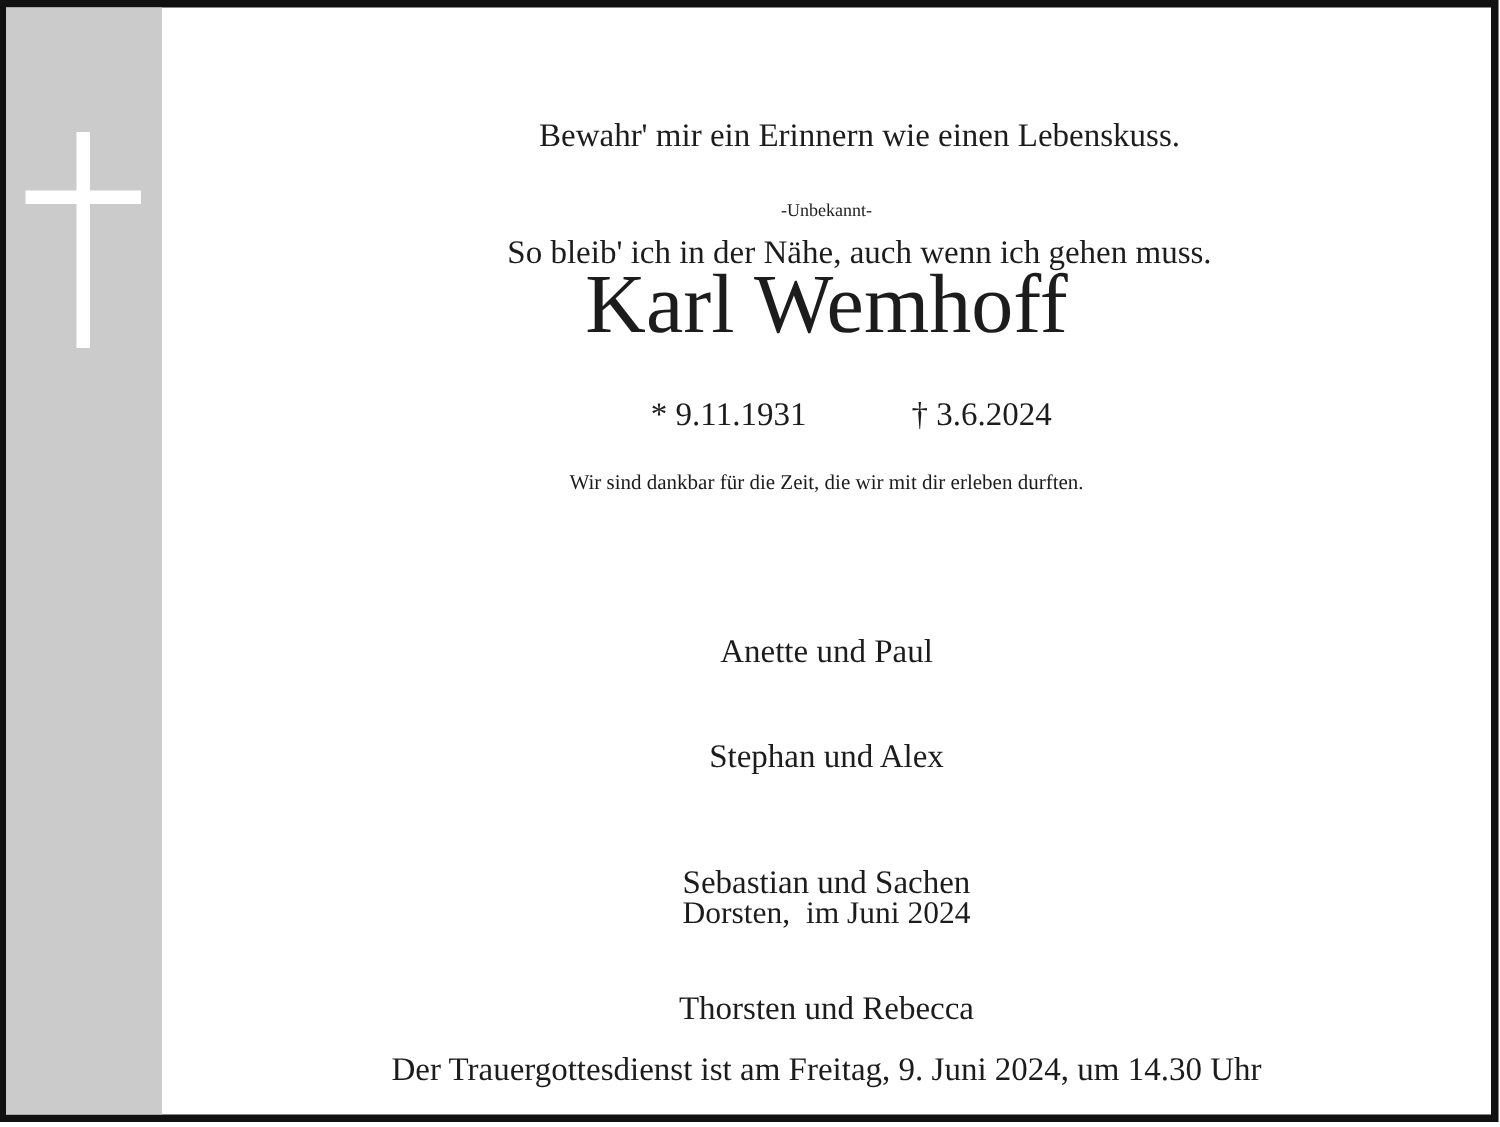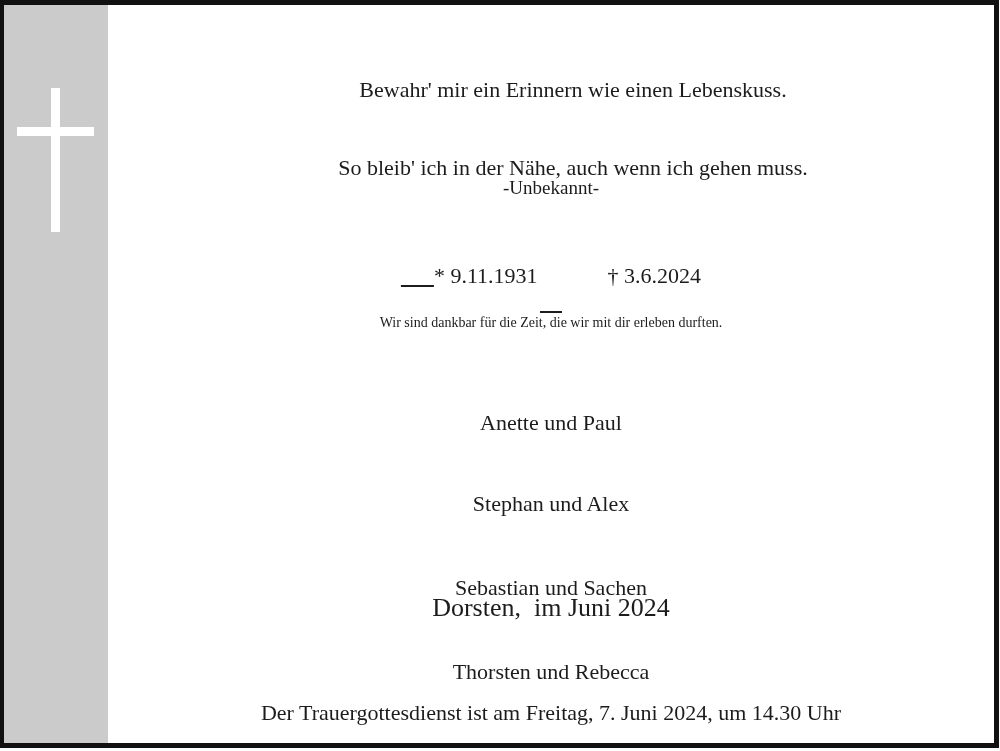--- a/index.html
+++ b/index.html
@@ -59,29 +59,29 @@
     bottom: 0;
   }
   .block {
     position: absolute;
     left: 0;
     width: 100%;
     text-align: center;
     white-space: pre;
   }
   .poem        { top: 20px;  font-size: 22px; line-height: 26px; padding-left: 22px; }
-  .attribution { top: 125px; font-size: 19px; line-height: 20px; margin-top: 48px; }
+  .attribution { top: 125px; font-size: 12px; line-height: 20px; }
   .deceased    { top: 168px; font-size: 56px; line-height: 60px; }
-  .dates       { top: 232px; font-size: 22px; line-height: 26px; text-decoration: underline; }
+  .dates       { top: 232px; font-size: 22px; line-height: 26px; }
   .dates .birth { display: inline-block; margin-right: 70px; }
   .dates .death { display: inline-block; }
   .tribute     { top: 305px; font-size: 14px; line-height: 26px; }
-  .mourners-1  { top: 348px; font-size: 22px; line-height: 28px; }
+  .mourners-1  { top: 359px; font-size: 22px; line-height: 28px; }
   .mourners-2  { top: 429px; font-size: 22px; line-height: 28px; }
-  .place-date  { top: 590px; font-size: 26px; line-height: 26px; }
+  .place-date  { top: 590px; font-size: 21px; line-height: 26px; }
   .service     { top: 640px; font-size: 22px; line-height: 27px; }
 </style>
 </head>
 <body>
 
 <div class="frame">
 
   <div class="sidebar">
     <div>
       <div class="cross-v"></div>
@@ -91,20 +91,21 @@
 
   <div class="content">
 
     <div class="block poem">
       <div>Bewahr' mir ein Erinnern wie einen Lebenskuss.</div>
       <div>So bleib' ich in der Nähe, auch wenn ich gehen muss.</div>
     </div>
 
     <div class="block attribution">-Unbekannt-</div>
 
+    <div class="block deceased">Karl Wemhoff</div>
 
     <div class="block dates">
       <span class="birth">* 9.11.1931</span><span class="death">† 3.6.2024</span>
     </div>
 
     <div class="block tribute">Wir sind dankbar für die Zeit, die wir mit dir erleben durften.</div>
 
     <div class="block mourners-1">
       <div>Anette und Paul</div>
     </div>
@@ -112,19 +113,19 @@
     <div class="block mourners-2">
       <div>Stephan und Alex</div>
       <div>Sebastian und Sachen</div>
       <div>Thorsten und Rebecca</div>
       
     </div>
 
     <div class="block place-date">Dorsten,&nbsp; im Juni 2024</div>
 
     <div class="block service">
-      <div>Der Trauergottesdienst ist am Freitag, 7. Juni 2024, um 14.30 Uhr</div>
+      <div>Der Trauergottesdienst ist am Freitag, 9. Juni 2024, um 14.30 Uhr</div>
       
       
     </div>
 
   </div>
 </div>
 
 </body></html>

